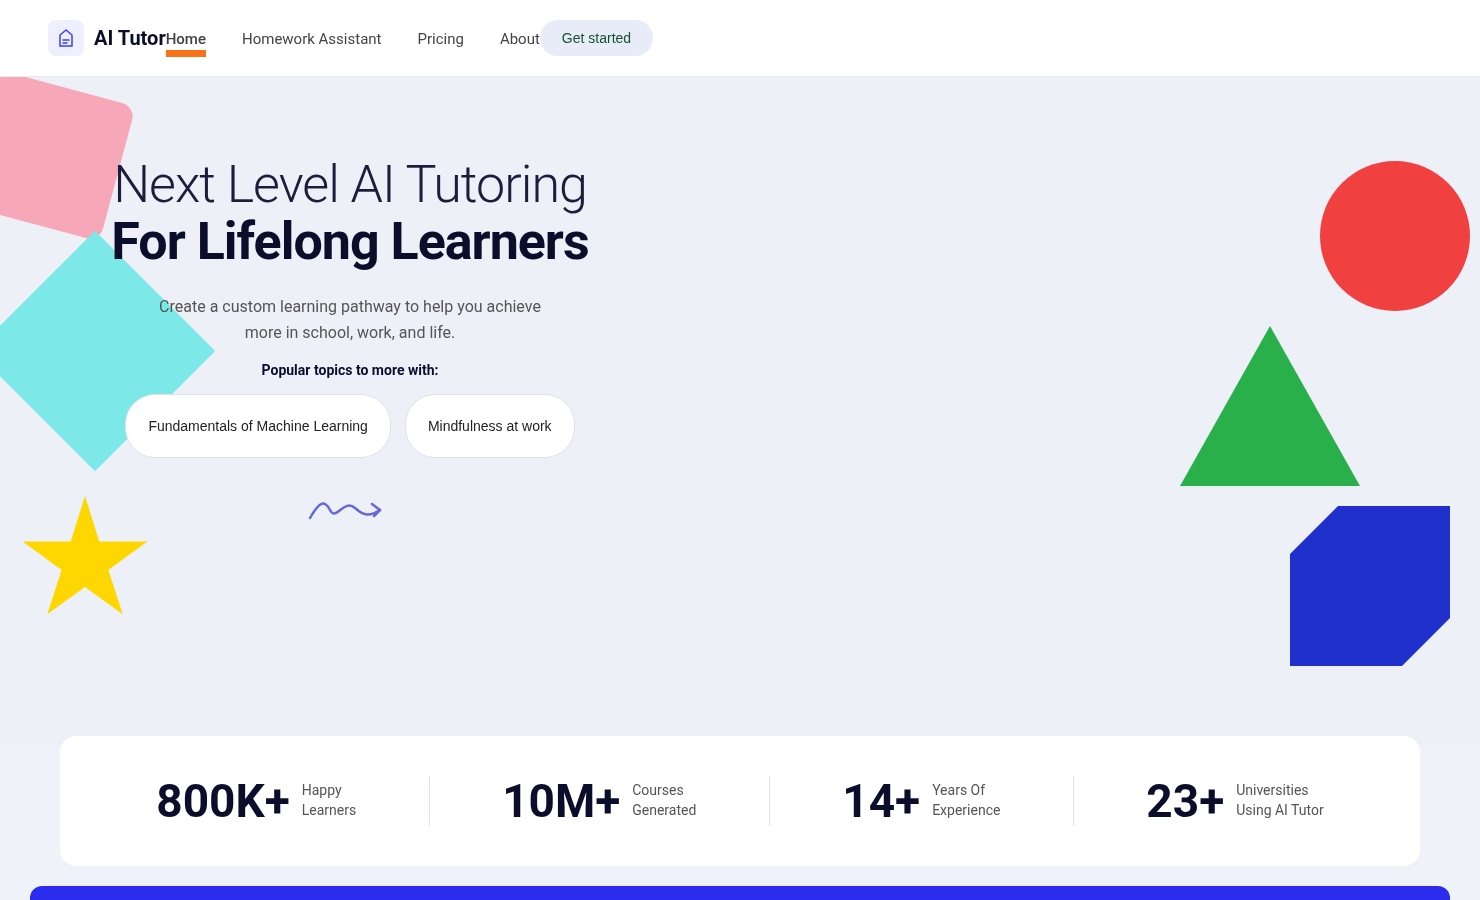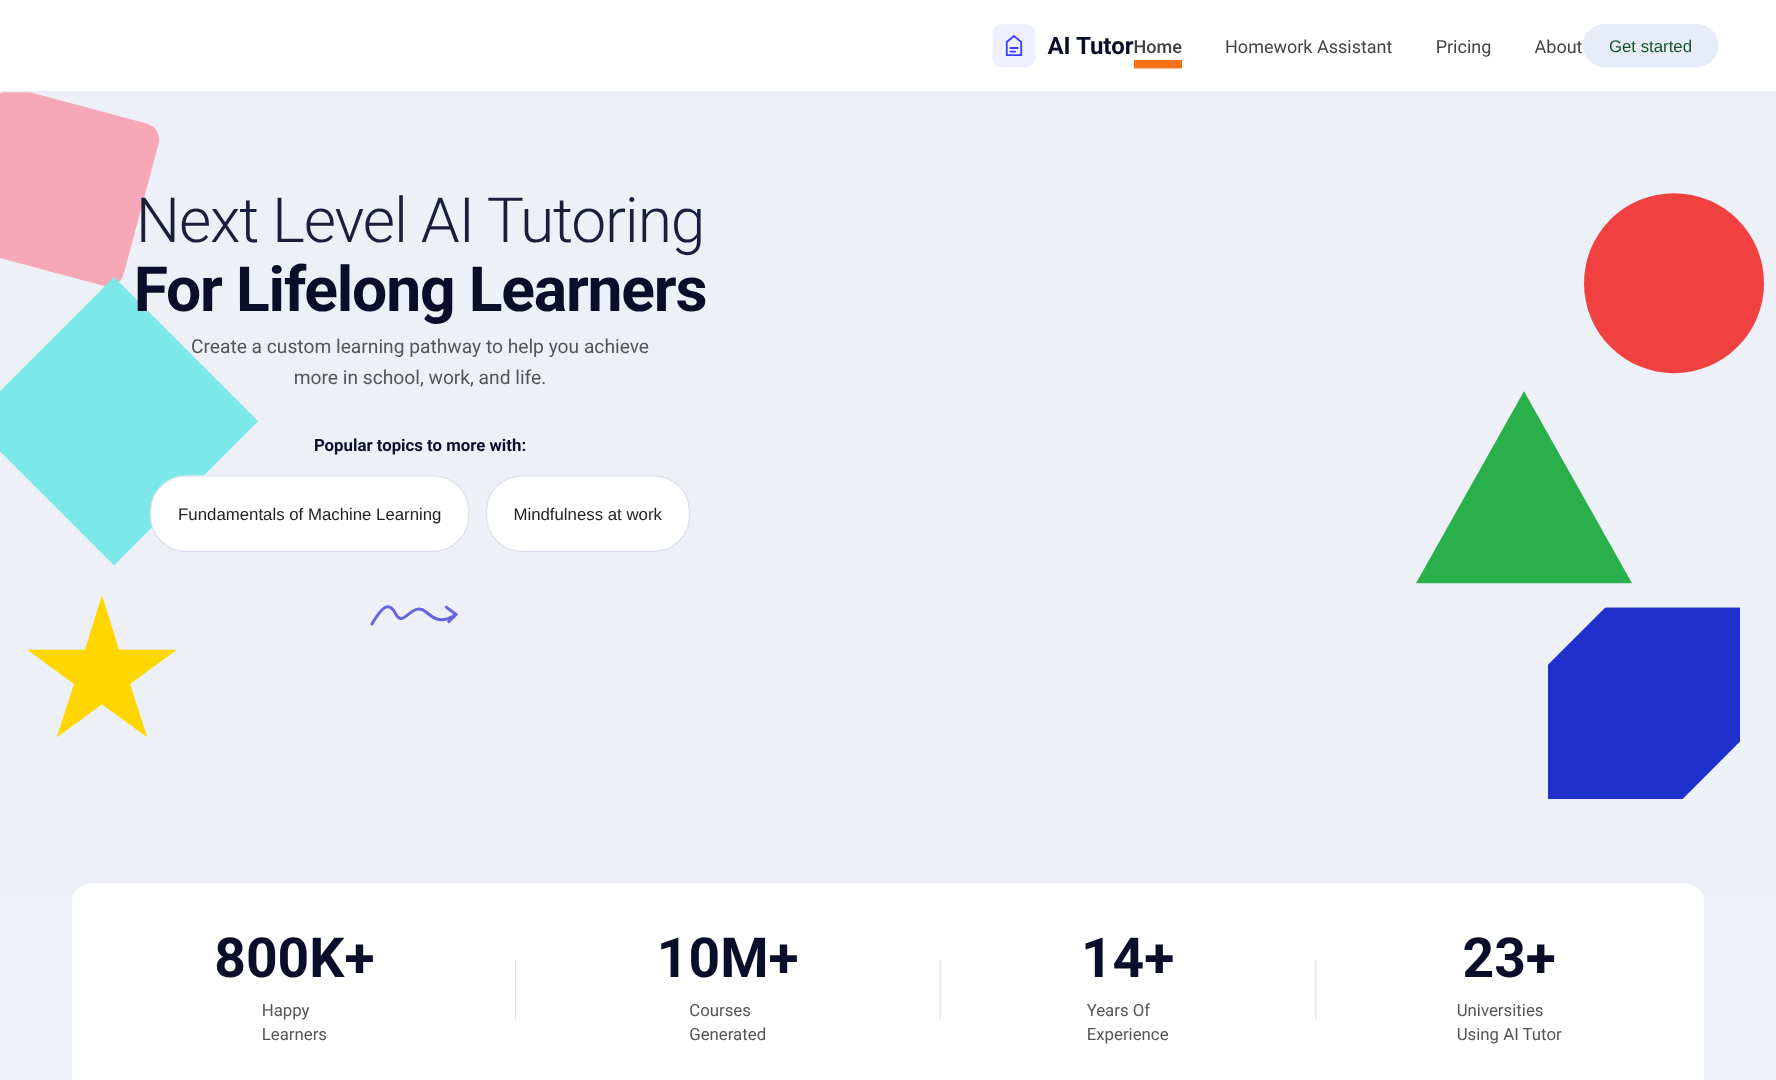--- a/index.html
+++ b/index.html
@@ -9,21 +9,21 @@
       background: #f0f2f9;
       min-height: 900px;
       overflow-x: hidden;
     }
 
     
     .navbar {
       background: #fff;
       display: flex;
       align-items: center;
-      justify-content: flex-end;
+      justify-content: flex-start;
       padding: 0 48px;
       height: 76px;
       position: relative;
       z-index: 10;
       box-shadow: 0 1px 0 #e8eaf0;
     }
 
     .navbar-logo {
       display: flex;
       align-items: center;
@@ -166,28 +166,28 @@
       line-height: 1.1;
       letter-spacing: -1px;
     }
 
     .hero-title-bold {
       font-size: 52px;
       font-weight: 700;
       color: #0a0e2a;
       line-height: 1.1;
       letter-spacing: -1px;
-      margin-bottom: 6px;
+      margin-bottom: 24px;
     }
 
     .hero-subtitle {
       font-size: 16px;
       color: #555;
       line-height: 1.6;
-      margin-bottom: 36px;
+      margin-bottom: 16px;
     }
 
     .btn-cta {
       background: #3b3bff;
       color: #fff;
       border: none;
       border-radius: 40px;
       padding: 16px 38px;
       font-size: 16px;
       font-weight: 500;
@@ -253,21 +253,20 @@
       padding: 40px 60px;
       position: relative;
       z-index: 5;
       margin-top: -10px;
     }
 
     .stat-item {
       display: flex;
       align-items: center;
       gap: 12px;
-      flex-direction: column;
     }
 
     .stat-number {
       font-size: 46px;
       font-weight: 700;
       color: #0a0e2a;
       line-height: 1;
     }
 
     .stat-label {

